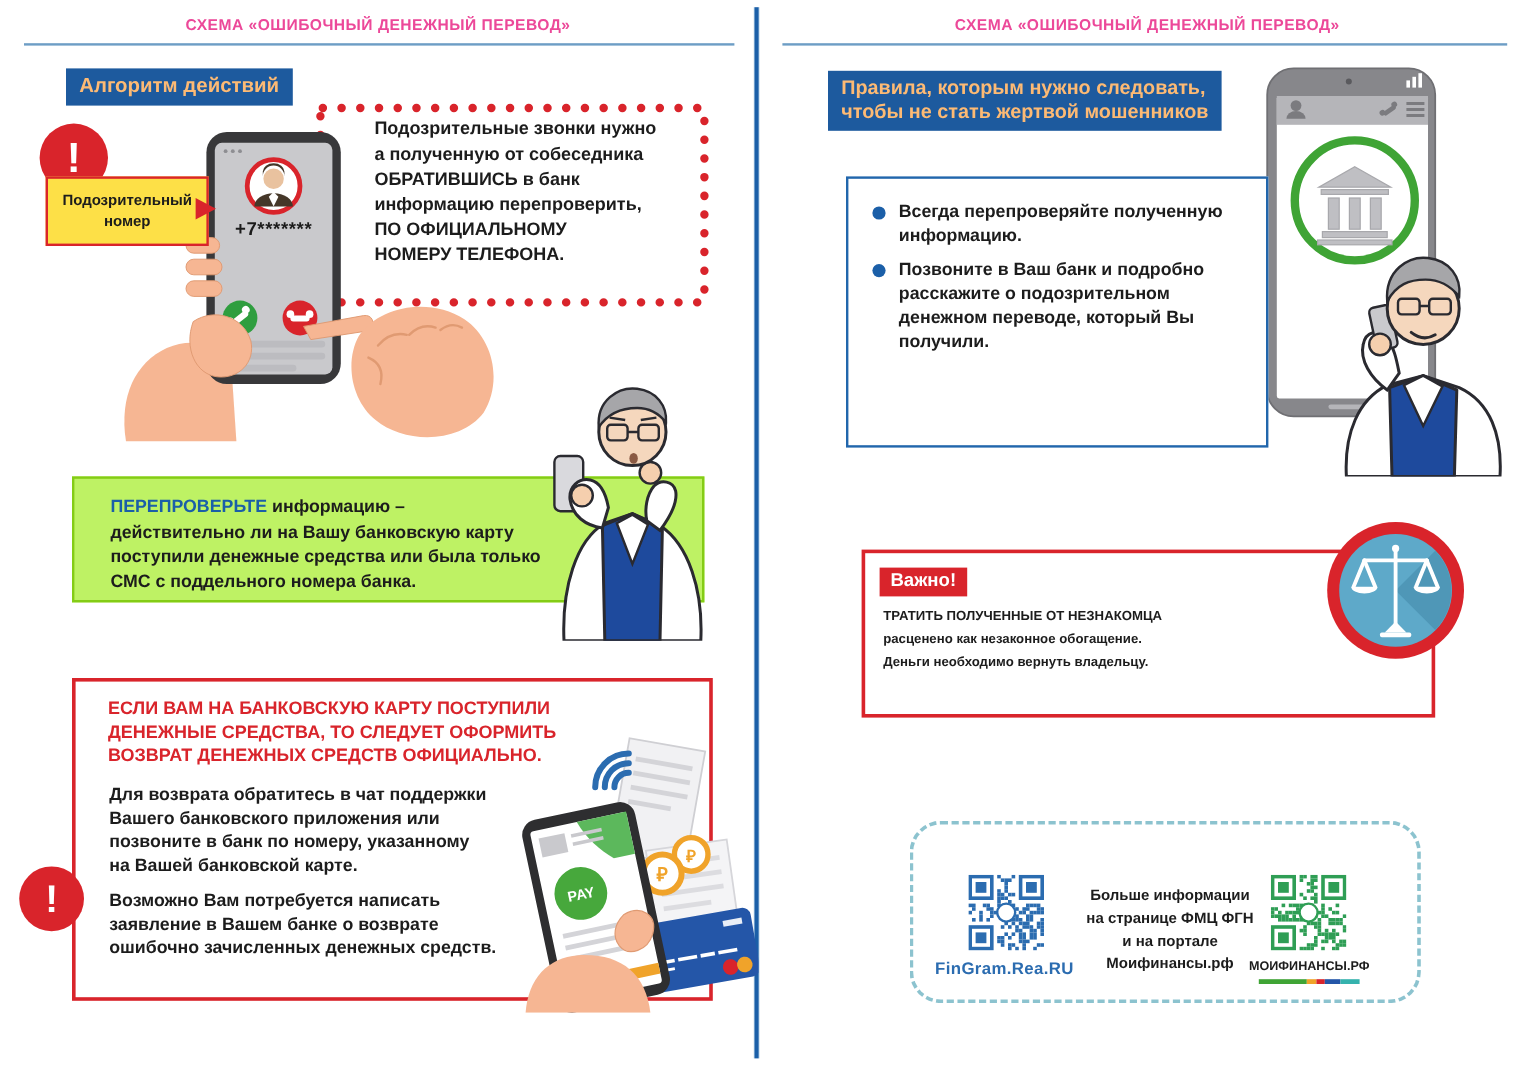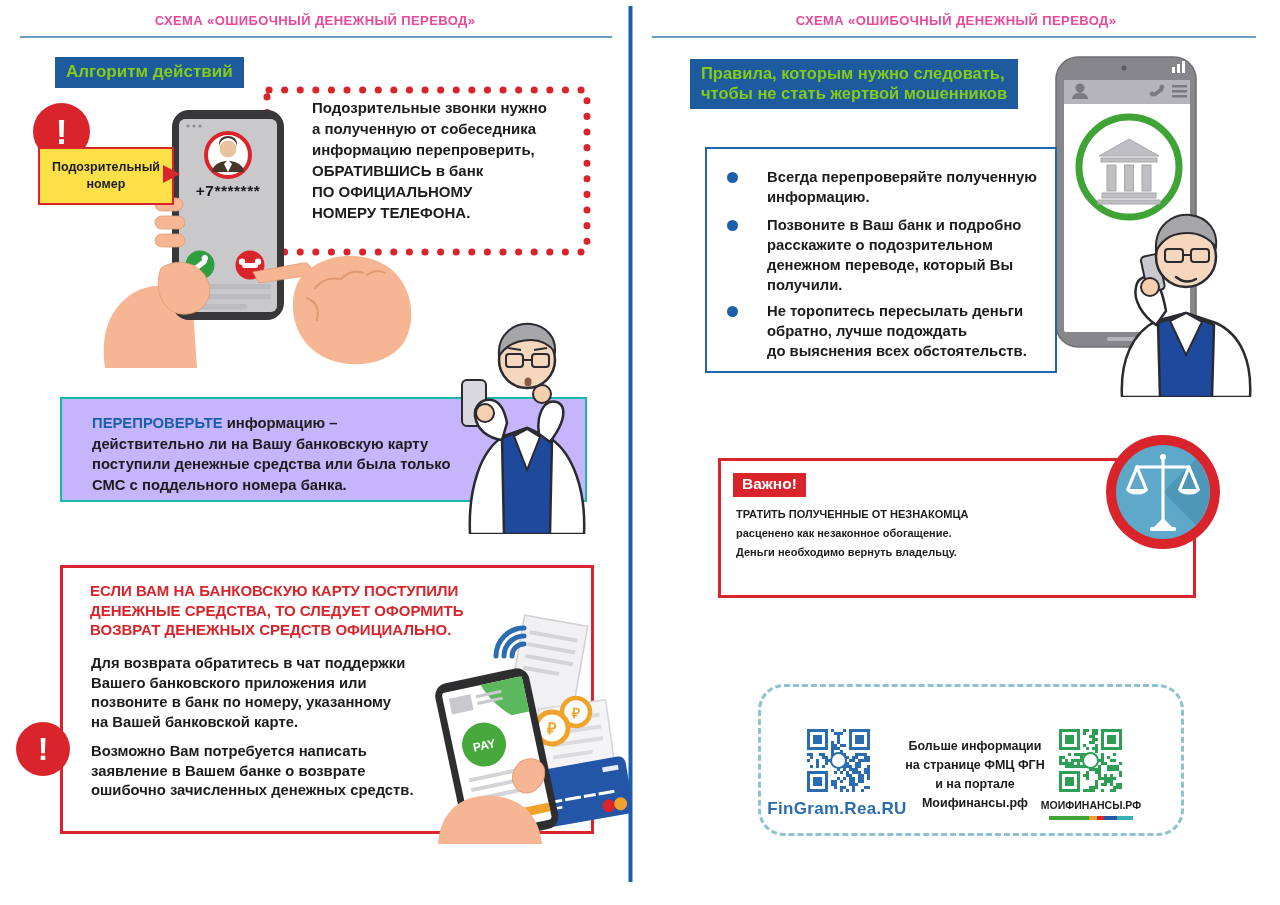--- a/index.html
+++ b/index.html
@@ -4,47 +4,47 @@
 <style>
   html,body{margin:0;padding:0;background:#fff}
   body{font-family:"Liberation Sans",sans-serif;font-weight:bold;color:#1c1c1c}
   .canvas{position:relative;width:1280px;height:905px;background:#fff;overflow:hidden}
   
   .page-hdr{position:absolute;top:13px;text-align:center;font-size:13px;letter-spacing:.4px;color:#ec4899}
   .hdr-rule{position:absolute;height:2px;background:#6d9dc5}
   .divider{position:absolute;left:628px;top:6px;width:5px;height:876px;
     background:linear-gradient(90deg,#cfe2f0,#1b5fa8 28%,#1b5fa8 72%,#cfe2f0)}
   
-  .sec-title{position:absolute;background:#1d5a9e;color:#84cc16;font-size:17px;line-height:21px;
+  .sec-title{position:absolute;background:#1d5a9e;color:#fdba74;font-size:17px;line-height:21px;
     padding:4px 11px 6px;white-space:pre-line;z-index:2}
   
   .warn{position:absolute;background:#d9242b;color:#fff;border-radius:50%;display:flex;
     align-items:center;justify-content:center;z-index:3}
   
   .callout{position:absolute;left:38px;top:147px;width:132px;height:54px;background:#fde047;
     border:2.5px solid #d9242b;display:flex;align-items:center;justify-content:center;text-align:center;
     font-size:12.5px;line-height:17px;white-space:pre-line;z-index:5}
   .callout .tail{position:absolute;right:-17px;top:16px;width:0;height:0;
     border:9px solid transparent;border-left:17px solid #d9242b}
   
   .dotted-text{position:absolute;left:312px;top:97px;font-size:15px;line-height:21px;z-index:3}
   .red-t{color:#d9242b}
   .blue-t{color:#1b5fa8}
   
-  .box-blue{position:absolute;border:2px solid #14b8a6;background:#c4b5fd;z-index:1}
+  .box-blue{position:absolute;border:2px solid #84cc16;background:#bef264;z-index:1}
   .box-red{position:absolute;border:3px solid #d9242b;background:#fff;z-index:1}
   .pre{white-space:pre-line}
   .recheck-txt{position:absolute;left:30px;top:14px;font-size:14.8px;line-height:20.5px}
   .refund-h{position:absolute;left:27px;top:13px;color:#d9242b;font-size:15px;line-height:19.5px}
   .refund-p1{position:absolute;left:28px;top:86px;font-size:14.8px;line-height:19.5px}
   .refund-p2{position:absolute;left:28px;top:174px;font-size:14.8px;line-height:19.5px}
   
   .rules{position:absolute;left:705px;top:147px;width:352px;height:226px;border:2px solid #2166ac;
     background:#fff;z-index:3;box-sizing:border-box;padding:18px 12px 0 20px}
-  .rule{display:flex;gap:29px}
+  .rule{display:flex;gap:11px}
   .rule .dot{width:11px;height:11px;border-radius:50%;background:#1b5fa8;margin-top:5px;flex:none}
   .rule .txt{font-size:14.8px;line-height:20px;white-space:pre-line}
   .rule+.rule{margin-top:8px}
   .rule:nth-child(3){margin-top:6px}
   
   .imp-badge{position:absolute;left:12px;top:12px;background:#d9242b;color:#fff;font-size:15.5px;
     padding:2px 9px 4px}
   .imp-text{position:absolute;left:15px;top:44px;font-size:11px;line-height:19px}
   
   .qr-panel{position:absolute;left:758px;top:684px;width:426px;height:152px;border:3px dashed #8cc3cf;
@@ -81,22 +81,22 @@
 
   <div class="ill" style="left:262px;top:85px;z-index:1">
     <svg width="330" height="172" viewBox="0 0 330 172">
       <rect x="5" y="5" width="320" height="162" rx="2" fill="none" stroke="#d9242b" stroke-width="7" stroke-dasharray="0.1 15.5" stroke-linecap="round"></rect>
     </svg>
   </div>
 
   <div class="dotted-text">
     <div>Подозрительные звонки нужно</div>
     <div>а полученную от собеседника</div>
+    <div>ОБРАТИВШИСЬ в банк</div>
     <div>информацию перепроверить,</div>
-    <div>ОБРАТИВШИСЬ в банк</div>
     <div>ПО ОФИЦИАЛЬНОМУ</div>
     <div>НОМЕРУ ТЕЛЕФОНА.</div>
   </div>
 
   <div class="ill" style="left:85px;top:98px;z-index:4">
     <svg width="330" height="270" viewBox="0 0 330 270">
 
       <path d="M20,270 C14,232 28,204 54,192 C78,182 100,190 108,210 L112,270 Z" fill="#f6b693"></path>
 
       <g>
@@ -354,26 +354,20 @@
       <span class="dot"></span>
       <span class="txt">Всегда перепроверяйте полученную
 информацию.</span>
     </div>
     <div class="rule">
       <span class="dot"></span>
       <span class="txt">Позвоните в Ваш банк и подробно
 расскажите о подозрительном
 денежном переводе, который Вы
 получили.</span>
-    </div>
-    <div class="rule">
-      <span class="dot"></span>
-      <span class="txt">Не торопитесь пересылать деньги
-обратно, лучше подождать
-до выяснения всех обстоятельств.</span>
     </div>
   </div>
 
   <div class="box-red" style="left:718px;top:458px;width:472px;height:134px">
     <div class="imp-badge">Важно!</div>
     <div class="imp-text">
       <div>ТРАТИТЬ ПОЛУЧЕННЫЕ ОТ НЕЗНАКОМЦА</div>
       <div>расценено как незаконное обогащение.</div>
       <div>Деньги необходимо вернуть владельцу.</div>
     </div>
@@ -524,21 +518,21 @@
             <rect x="6" y="6" width="9" height="9"></rect>
             <rect x="42" y="0" width="21" height="21"></rect>
             <rect fill="#fff" x="45" y="3" width="15" height="15"></rect>
             <rect x="48" y="6" width="9" height="9"></rect>
             <rect x="0" y="42" width="21" height="21"></rect>
             <rect fill="#fff" x="3" y="45" width="15" height="15"></rect>
             <rect x="6" y="48" width="9" height="9"></rect>
           </g>
           <circle cx="31.5" cy="31.5" r="7.5" fill="#fff" stroke="#2b6cb0" stroke-width="2"></circle>
         </svg></div>
-    <div class="qr-label" style="left:6px;top:112px;width:140px;font-size:17px;color:#2b6cb0;letter-spacing:.3px">FinGram.Rea.RU</div>
+    <div class="qr-label" style="left:6px;top:112px;width:140px;font-size:14px;color:#2b6cb0;letter-spacing:.3px">FinGram.Rea.RU</div>
     <div class="qr-info">Больше информации
 на странице ФМЦ ФГН
 и на портале
 Моифинансы.рф</div>
     <div class="qr-box" style="left:298px;top:42px"><svg width="63" height="63" viewBox="0 0 63 63">
           <g fill="#2f9e55">
             <rect x="24" y="0" width="3" height="3"></rect>
             <rect x="27" y="0" width="3" height="3"></rect>
             <rect x="33" y="0" width="3" height="3"></rect>
             <rect x="36" y="0" width="3" height="3"></rect>

